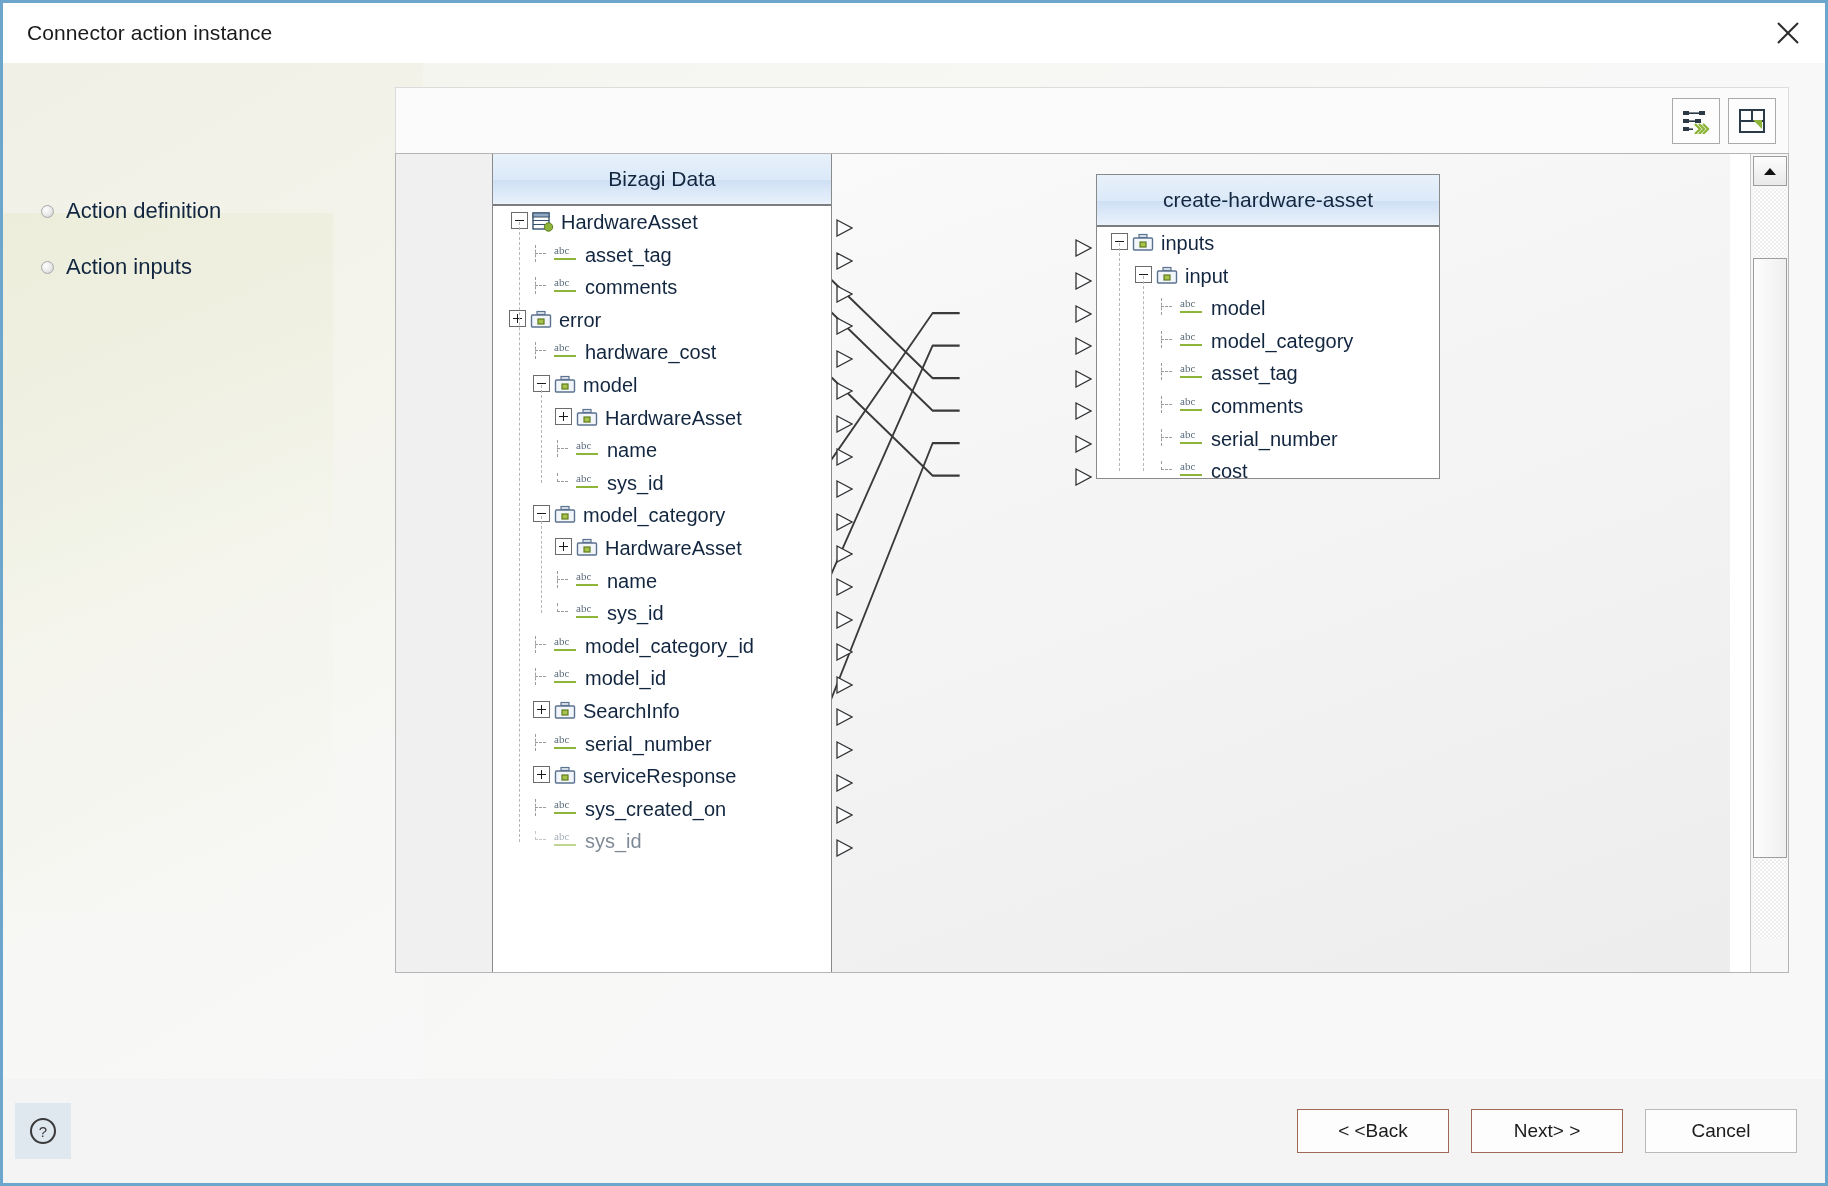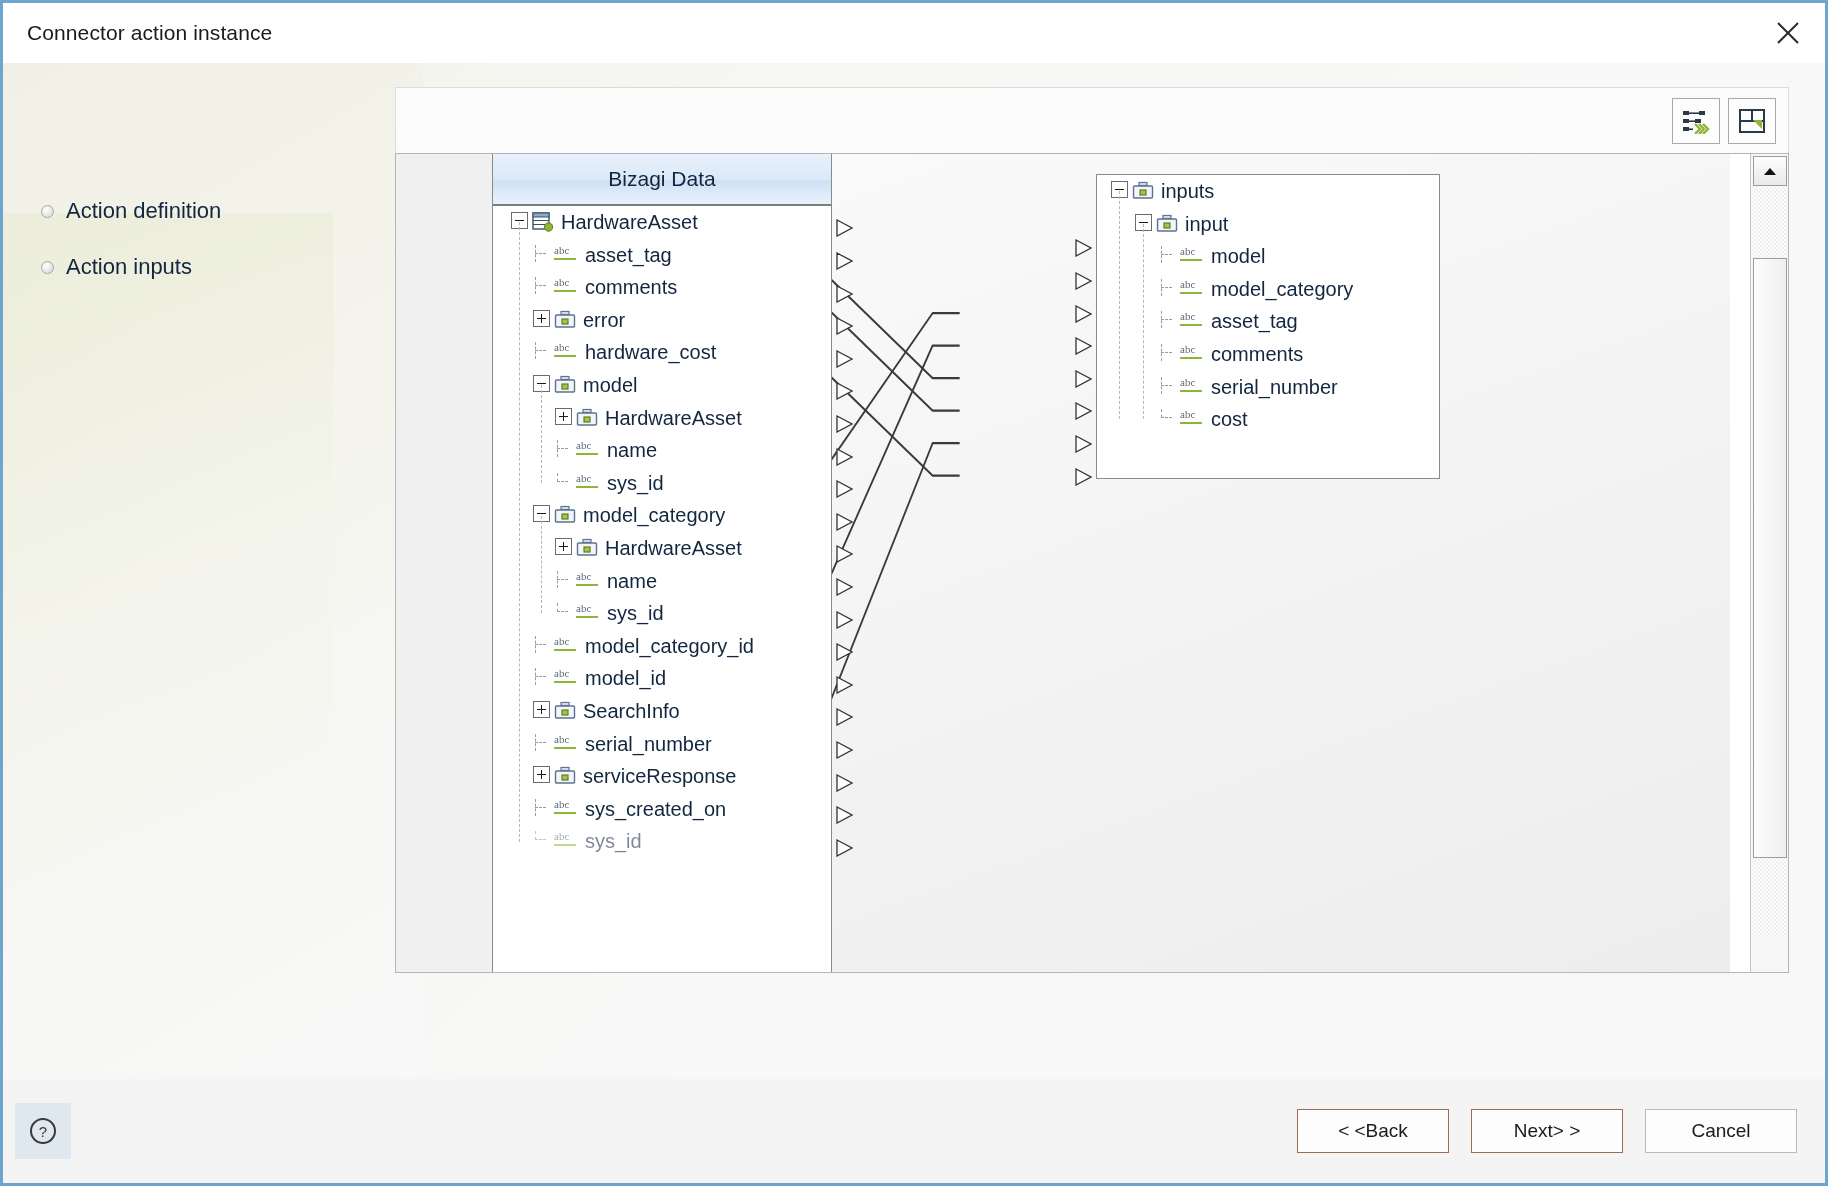--- a/index.html
+++ b/index.html
@@ -334,21 +334,21 @@
                 <span class="lbl">asset_tag</span>
               </div>
               <div class="row" style="padding-left:40px;">
                 <span class="tee mid"></span>
                 <span class="abc">
                   <span class="t">abc</span>
                   <span class="u"></span>
                 </span>
                 <span class="lbl">comments</span>
               </div>
-              <div class="row" style="padding-left:40px;">
+              <div class="row" style="padding-left:16px;">
                 <span class="exp plus"></span>
                 <span class="ic">
                   <svg width="22" height="20" viewBox="0 0 22 20">
                     <rect x="7" y="1.5" width="8" height="3" fill="#dfe7ef" stroke="#5b7390" stroke-width="1.2"></rect>
                     <rect x="1.5" y="5" width="19" height="12" rx="1" fill="#f2f6fa" stroke="#5b7390" stroke-width="1.4"></rect>
                     <rect x="8" y="9" width="6" height="5" fill="#a9c24a" stroke="#5f7d22" stroke-width="1.2"></rect>
                   </svg>
                 </span>
                 <span class="lbl">error</span>
               </div>
@@ -498,20 +498,21 @@
                 </span>
                 <span class="lbl">sys_id</span>
               </div>
               <div class="guide" style="left: 26px; top: 16.3px; height: 619.4px; bottom: auto;"></div>
               <div class="guide" style="left: 48px; top: 179.3px; height: 97.8px; bottom: auto;"></div>
               <div class="guide" style="left: 48px; top: 309.7px; height: 97.8px; bottom: auto;"></div>
             </div>
         </div>
 
         <div class="tree-panel" id="tree-right">
+          <div class="tree-head">create-hardware-asset</div>
           <div class="tree-body" id="right-rows">
               <div class="row" style="padding-left:14px;">
                 <span class="exp minus"></span>
                 <span class="ic">
                   <svg width="22" height="20" viewBox="0 0 22 20">
                     <rect x="7" y="1.5" width="8" height="3" fill="#dfe7ef" stroke="#5b7390" stroke-width="1.2"></rect>
                     <rect x="1.5" y="5" width="19" height="12" rx="1" fill="#f2f6fa" stroke="#5b7390" stroke-width="1.4"></rect>
                     <rect x="8" y="9" width="6" height="5" fill="#a9c24a" stroke="#5f7d22" stroke-width="1.2"></rect>
                   </svg>
                 </span>

